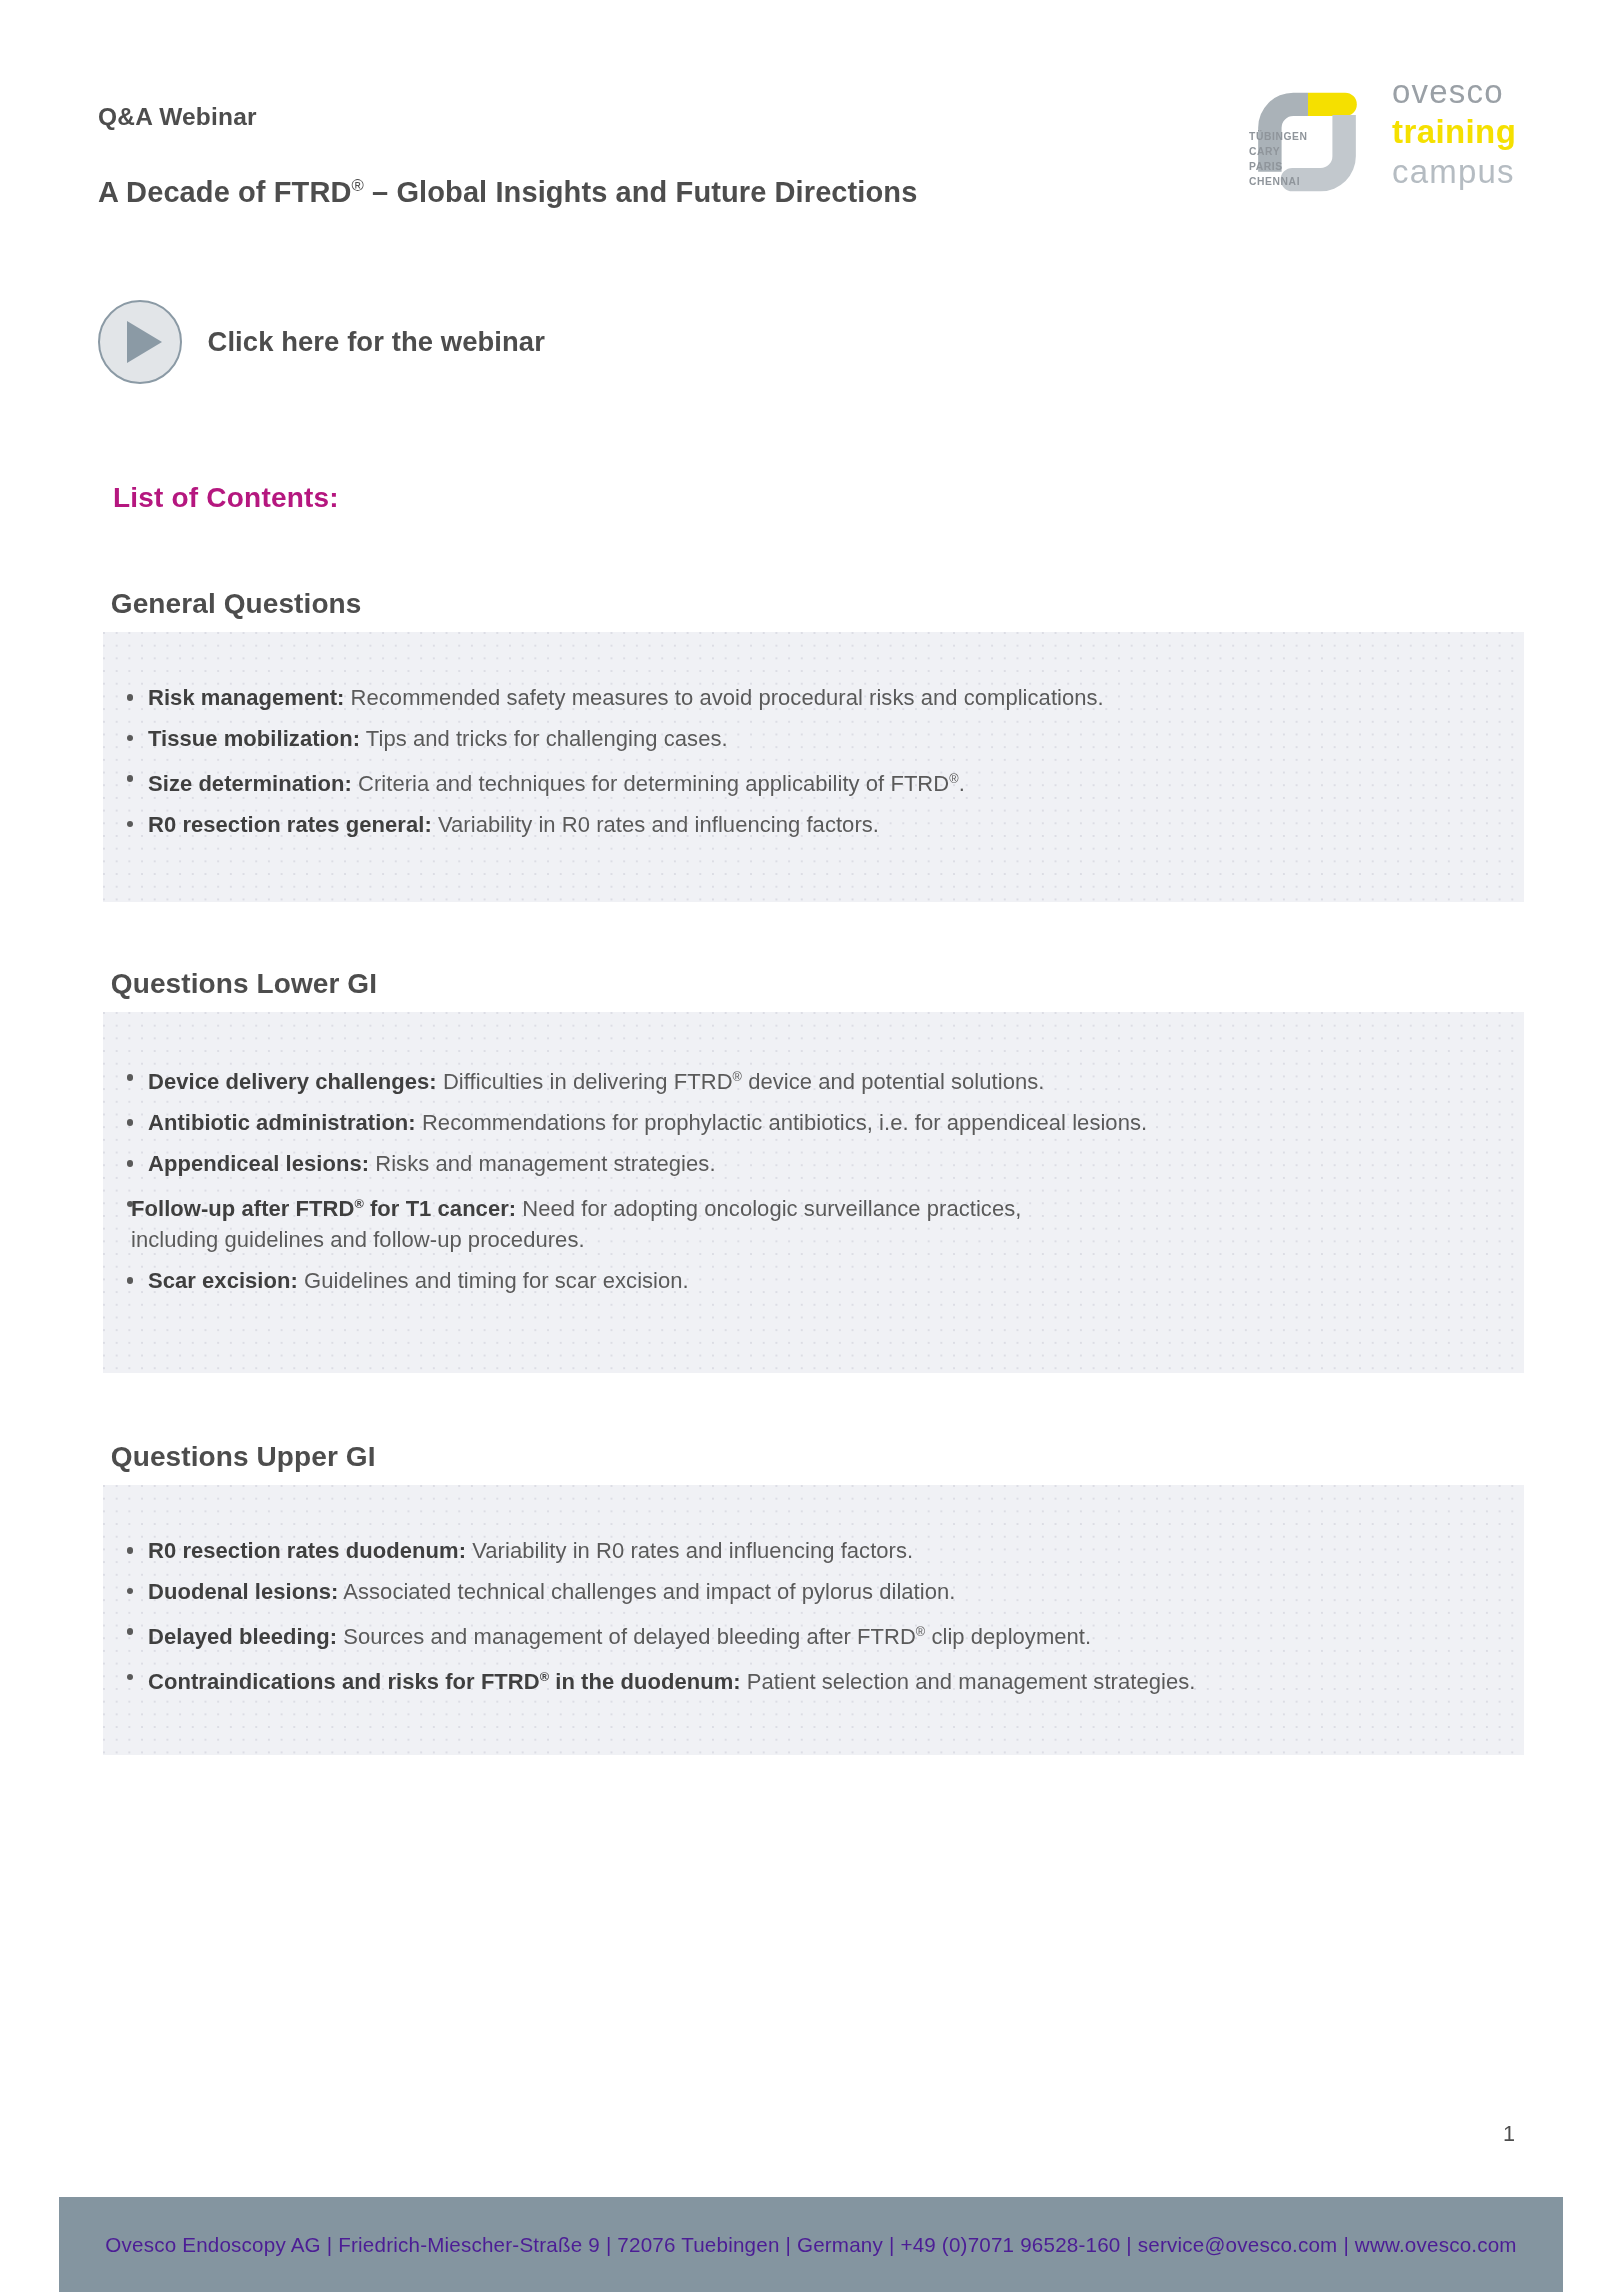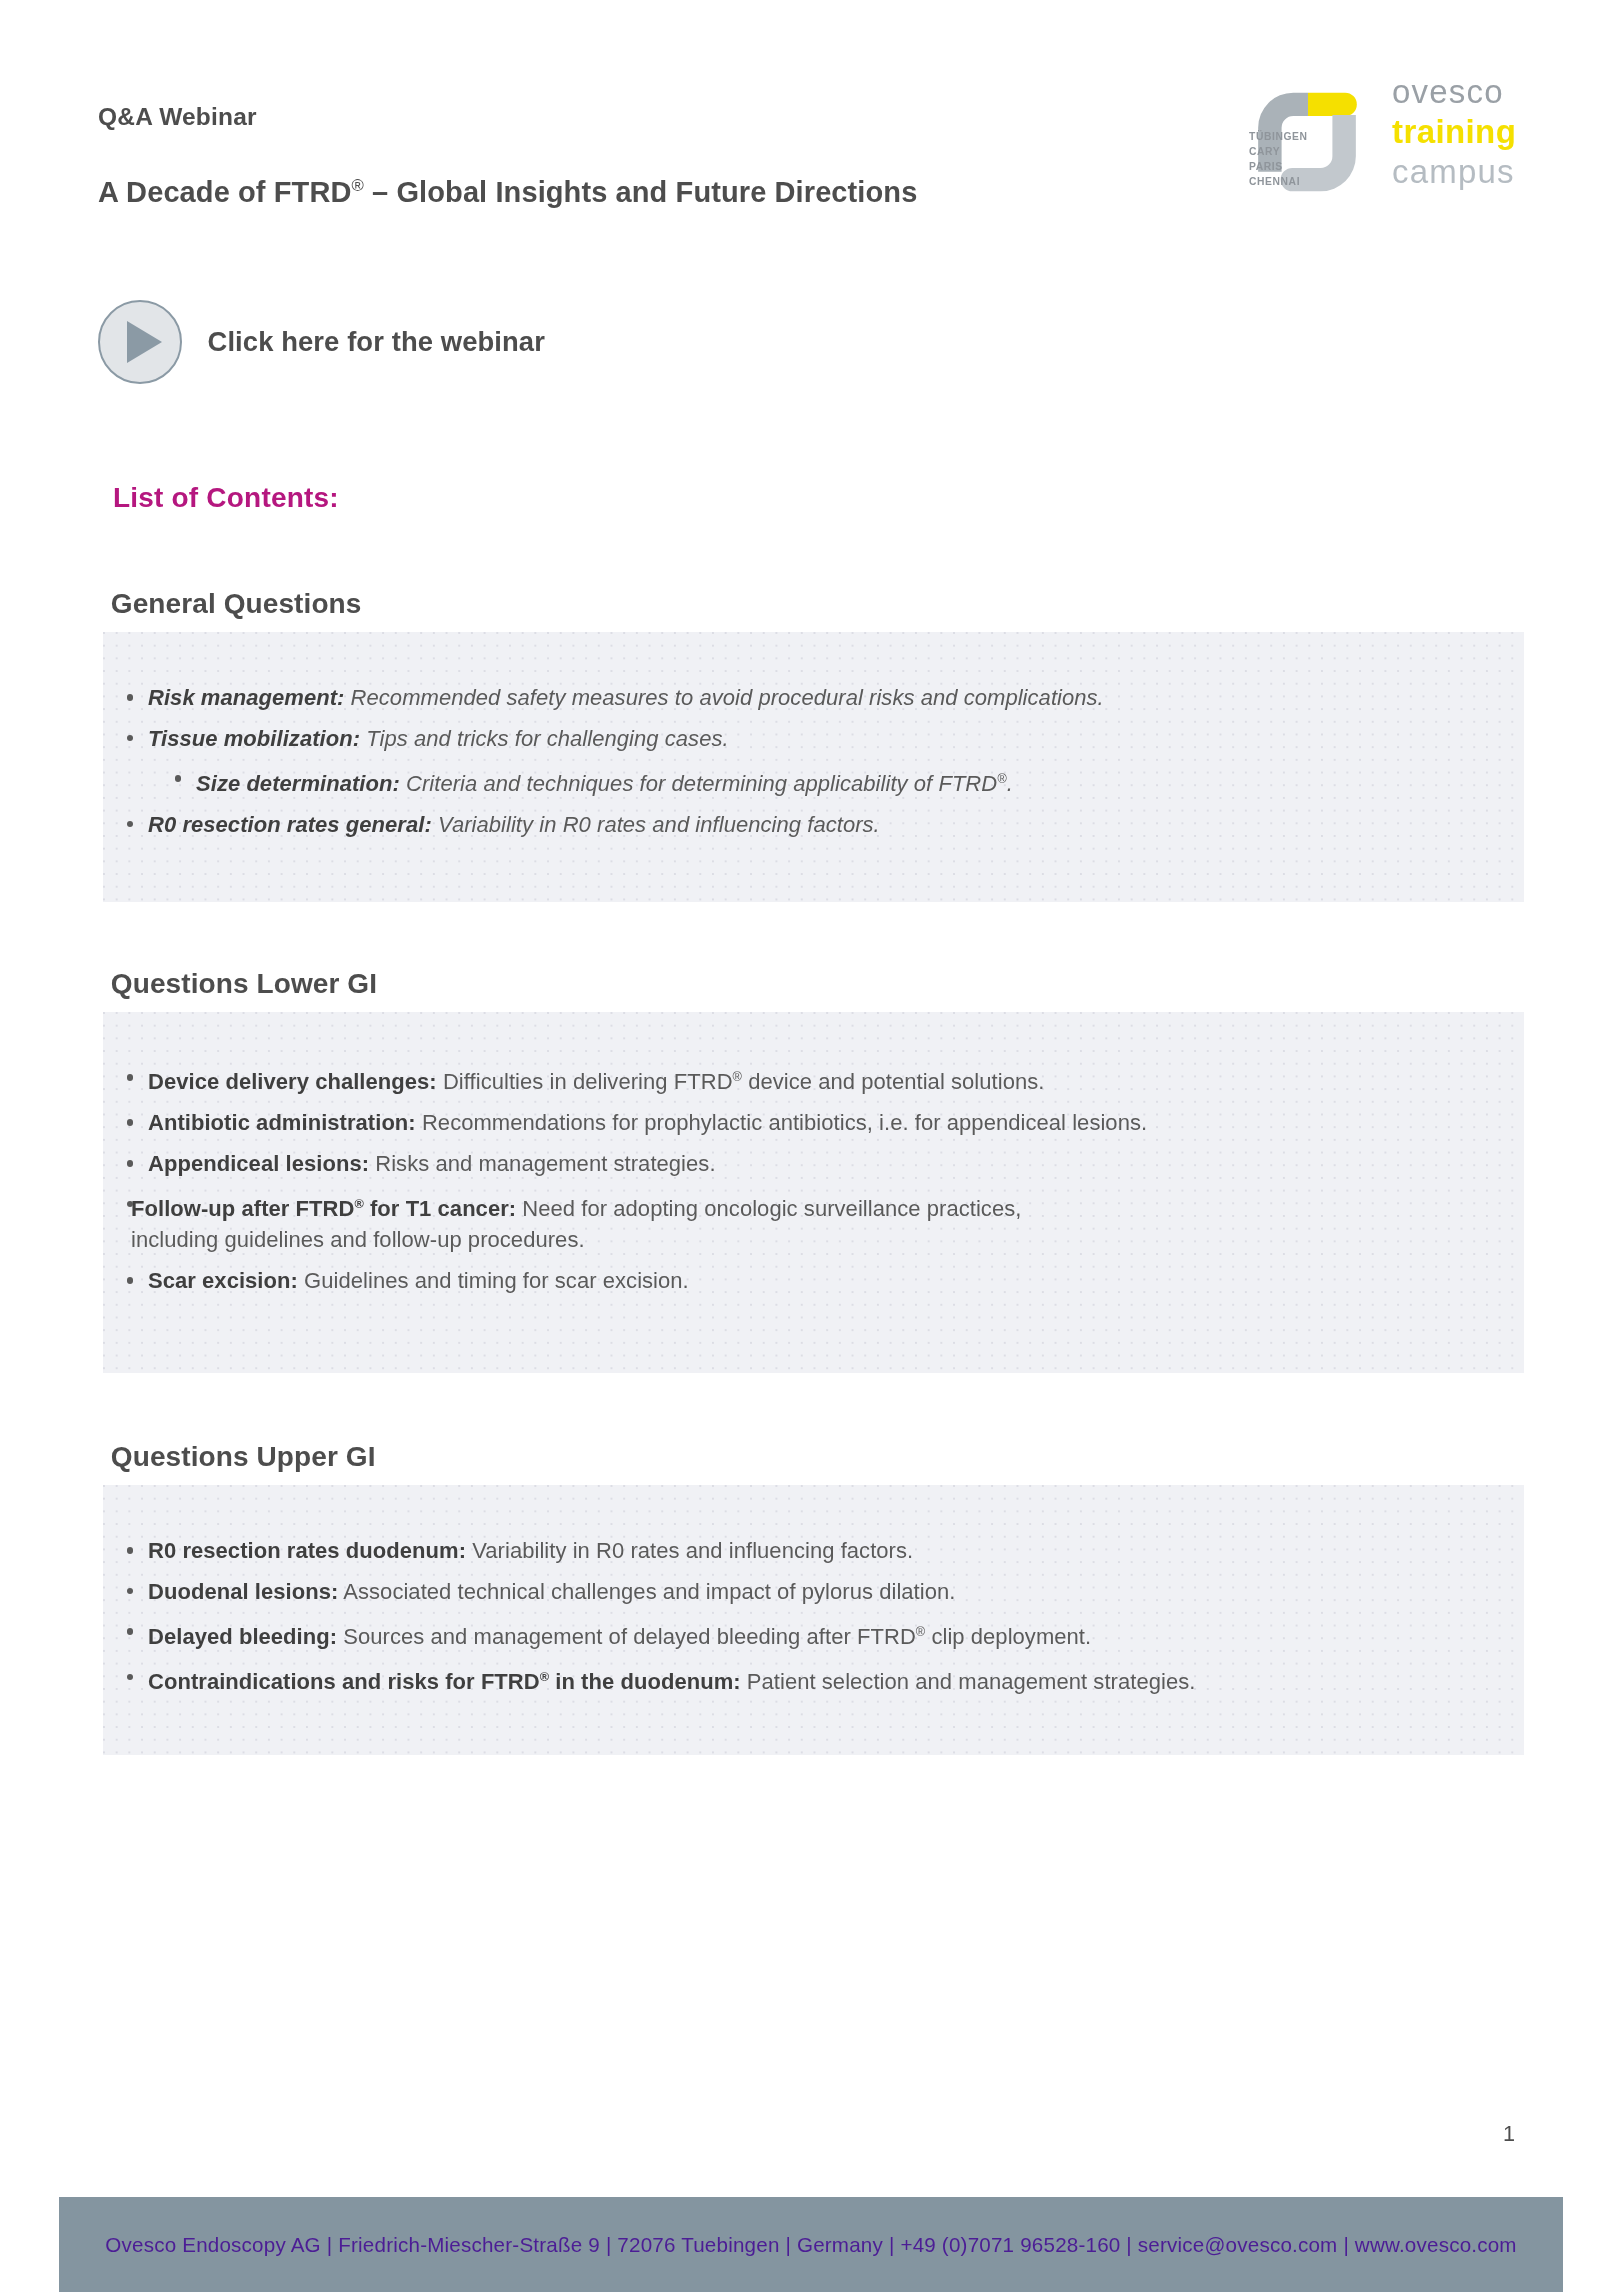--- a/index.html
+++ b/index.html
@@ -271,24 +271,24 @@
       <span class="play-tri"></span>
     </span>
     <span class="webinar-label">Click here for the webinar</span>
   </a>
 
   <div class="contents-title">List of Contents:</div>
 
   <div class="section" style="top:588px;">
     <div class="section-heading">General Questions</div>
     <div class="section-box" style="top:44px; height:270px;"></div>
-    <ul class="bullets" style="top:94px;font-style:italic;">
+    <ul class="bullets" style="top:94px;">
       <li><span class="dot"></span><b>Risk management:</b><span> Recommended safety measures to avoid procedural risks and complications.</span></li>
       <li style="margin-top:9.8px;"><span class="dot"></span><b>Tissue mobilization:</b><span> Tips and tricks for challenging cases.</span></li>
-      <li style="margin-top:9.8px;margin-left:48px;"><span class="dot"></span><b>Size determination:</b><span> Criteria and techniques for determining applicability of FTRD<span class="reg-sm">®</span>.</span></li>
+      <li style="margin-top:9.8px;"><span class="dot"></span><b>Size determination:</b><span> Criteria and techniques for determining applicability of FTRD<span class="reg-sm">®</span>.</span></li>
       <li style="margin-top:9.8px;"><span class="dot"></span><b>R0 resection rates general:</b><span> Variability in R0 rates and influencing factors.</span></li>
     </ul>
   </div>
 
   <div class="section" style="top:968px;">
     <div class="section-heading">Questions Lower GI</div>
     <div class="section-box" style="top:44px; height:361px;"></div>
     <ul class="bullets" style="top:94px;">
       <li><span class="dot"></span><b>Device delivery challenges:</b><span> Difficulties in delivering FTRD<span class="reg-sm">®</span> device and potential solutions.</span></li>
       <li style="margin-top:9.8px;"><span class="dot"></span><b>Antibiotic administration:</b><span> Recommendations for prophylactic antibiotics, i.e. for appendiceal lesions.</span></li>

